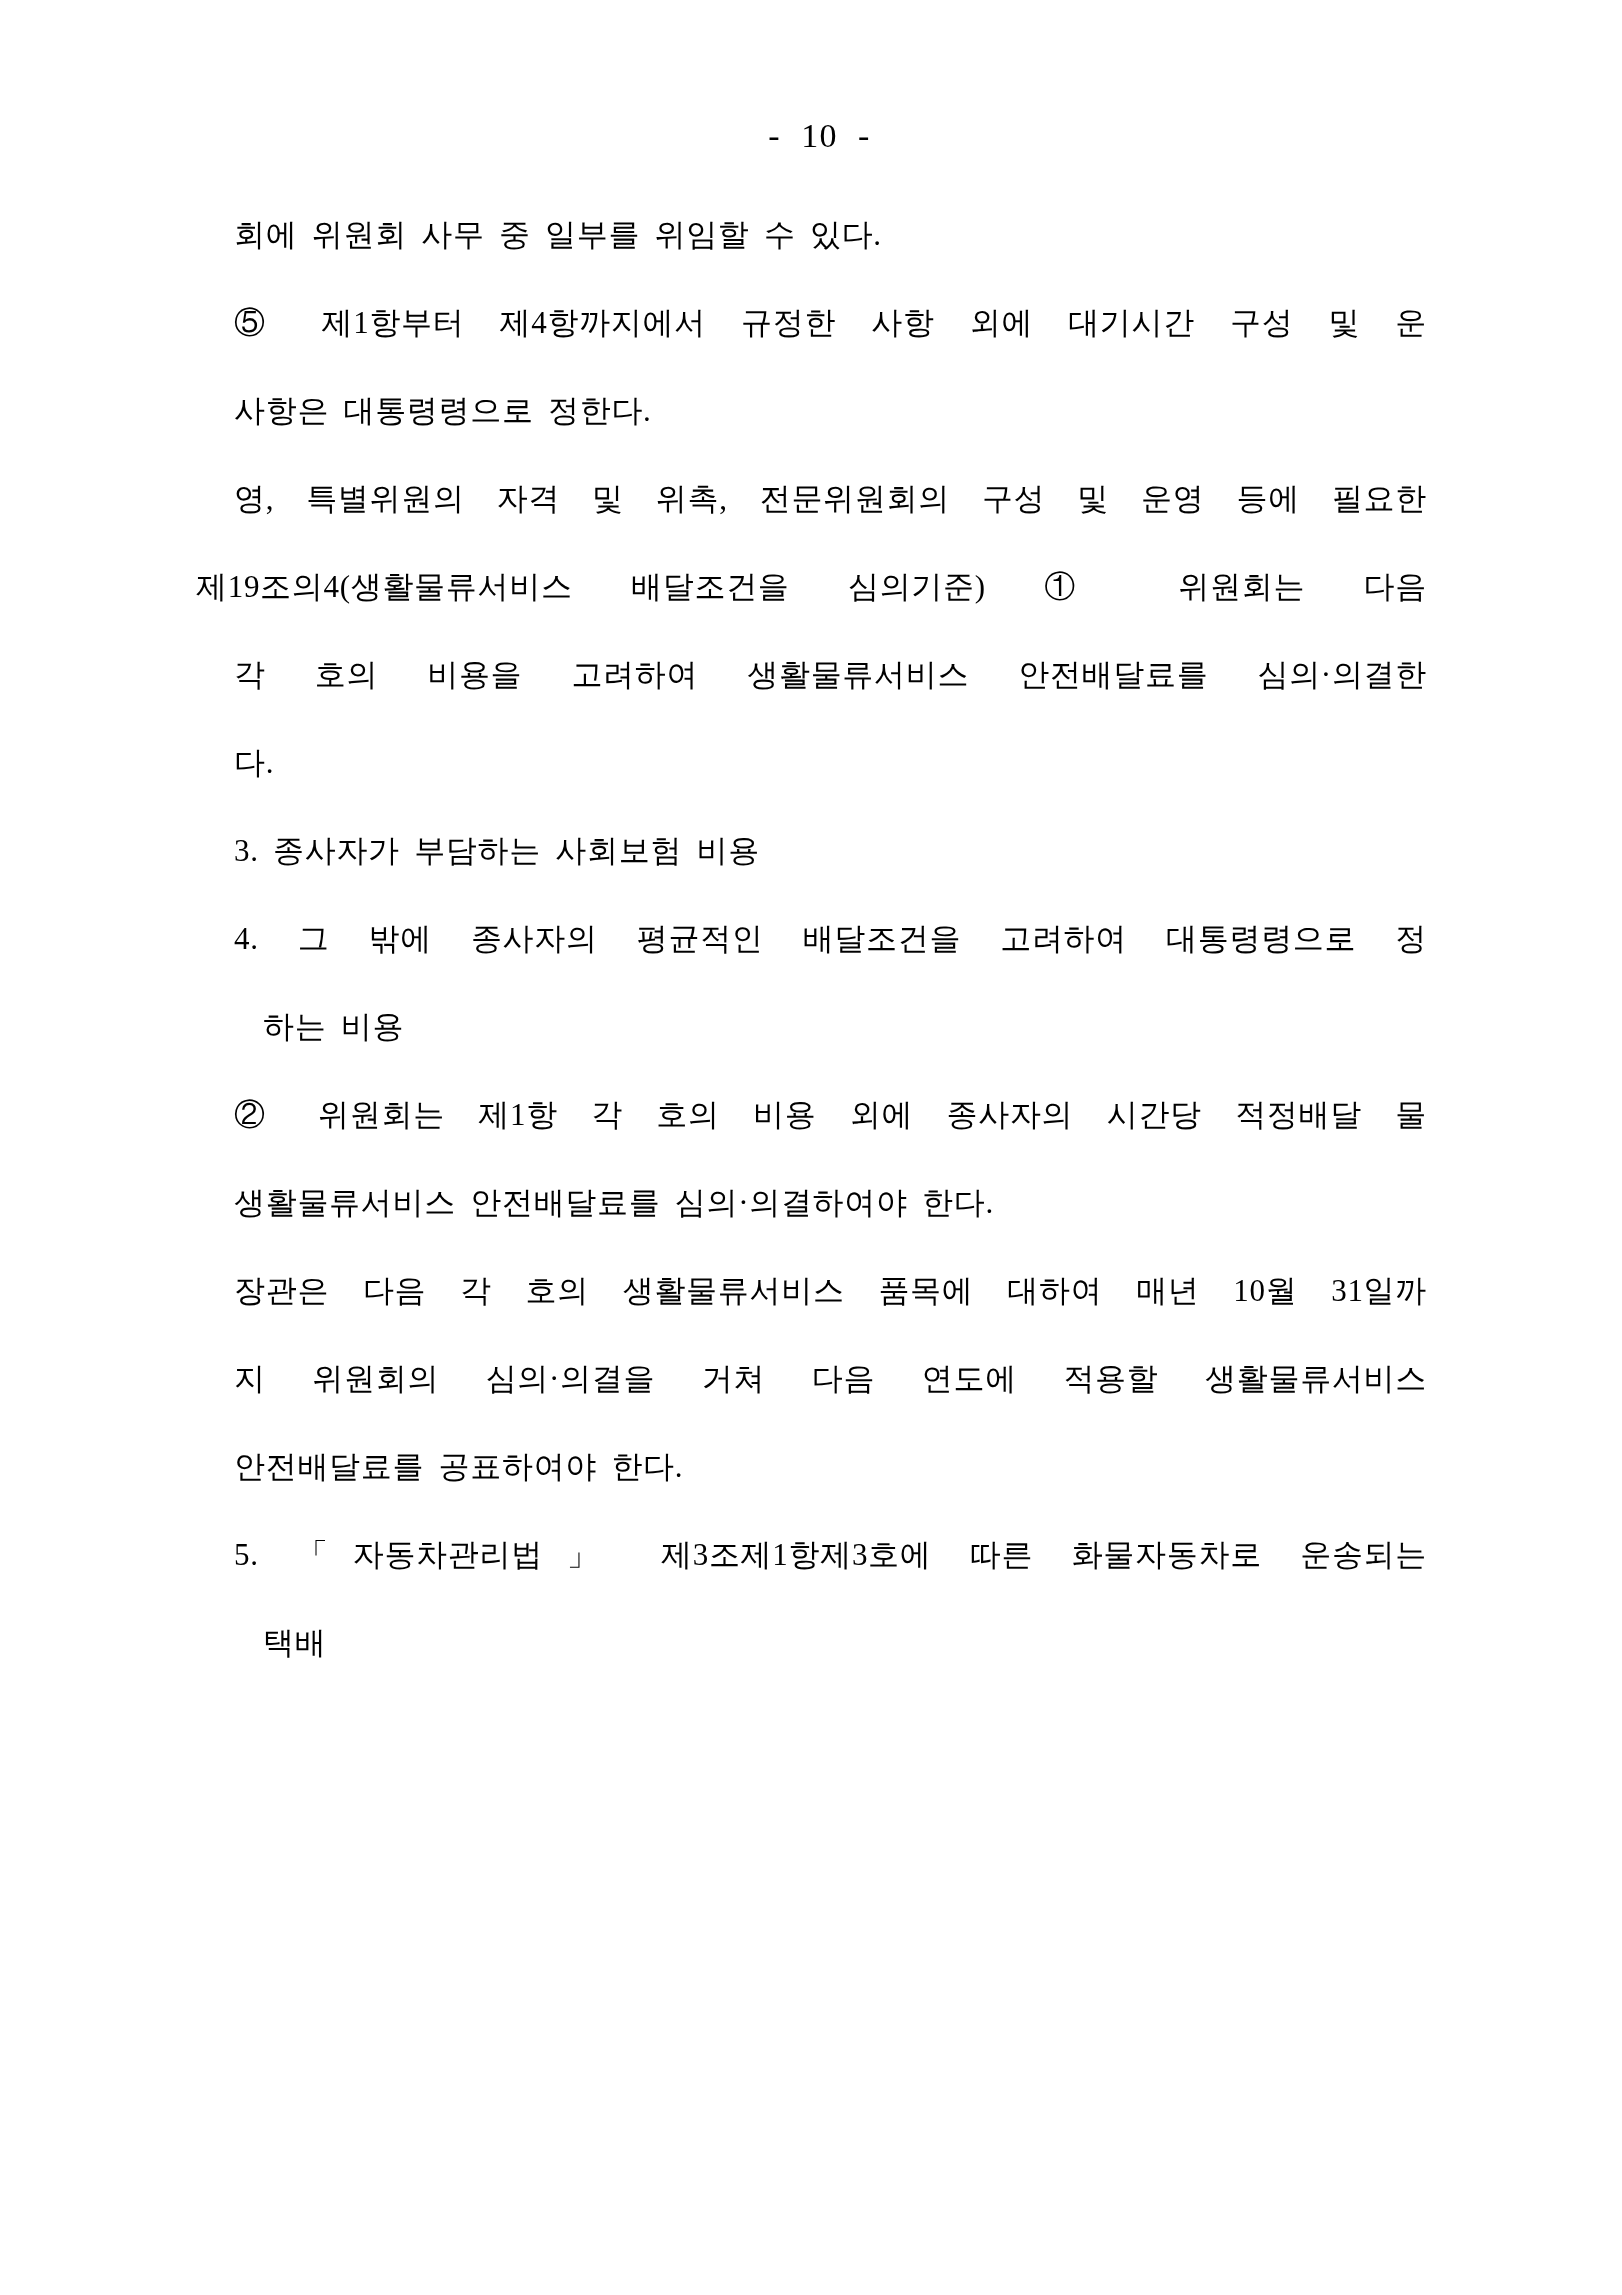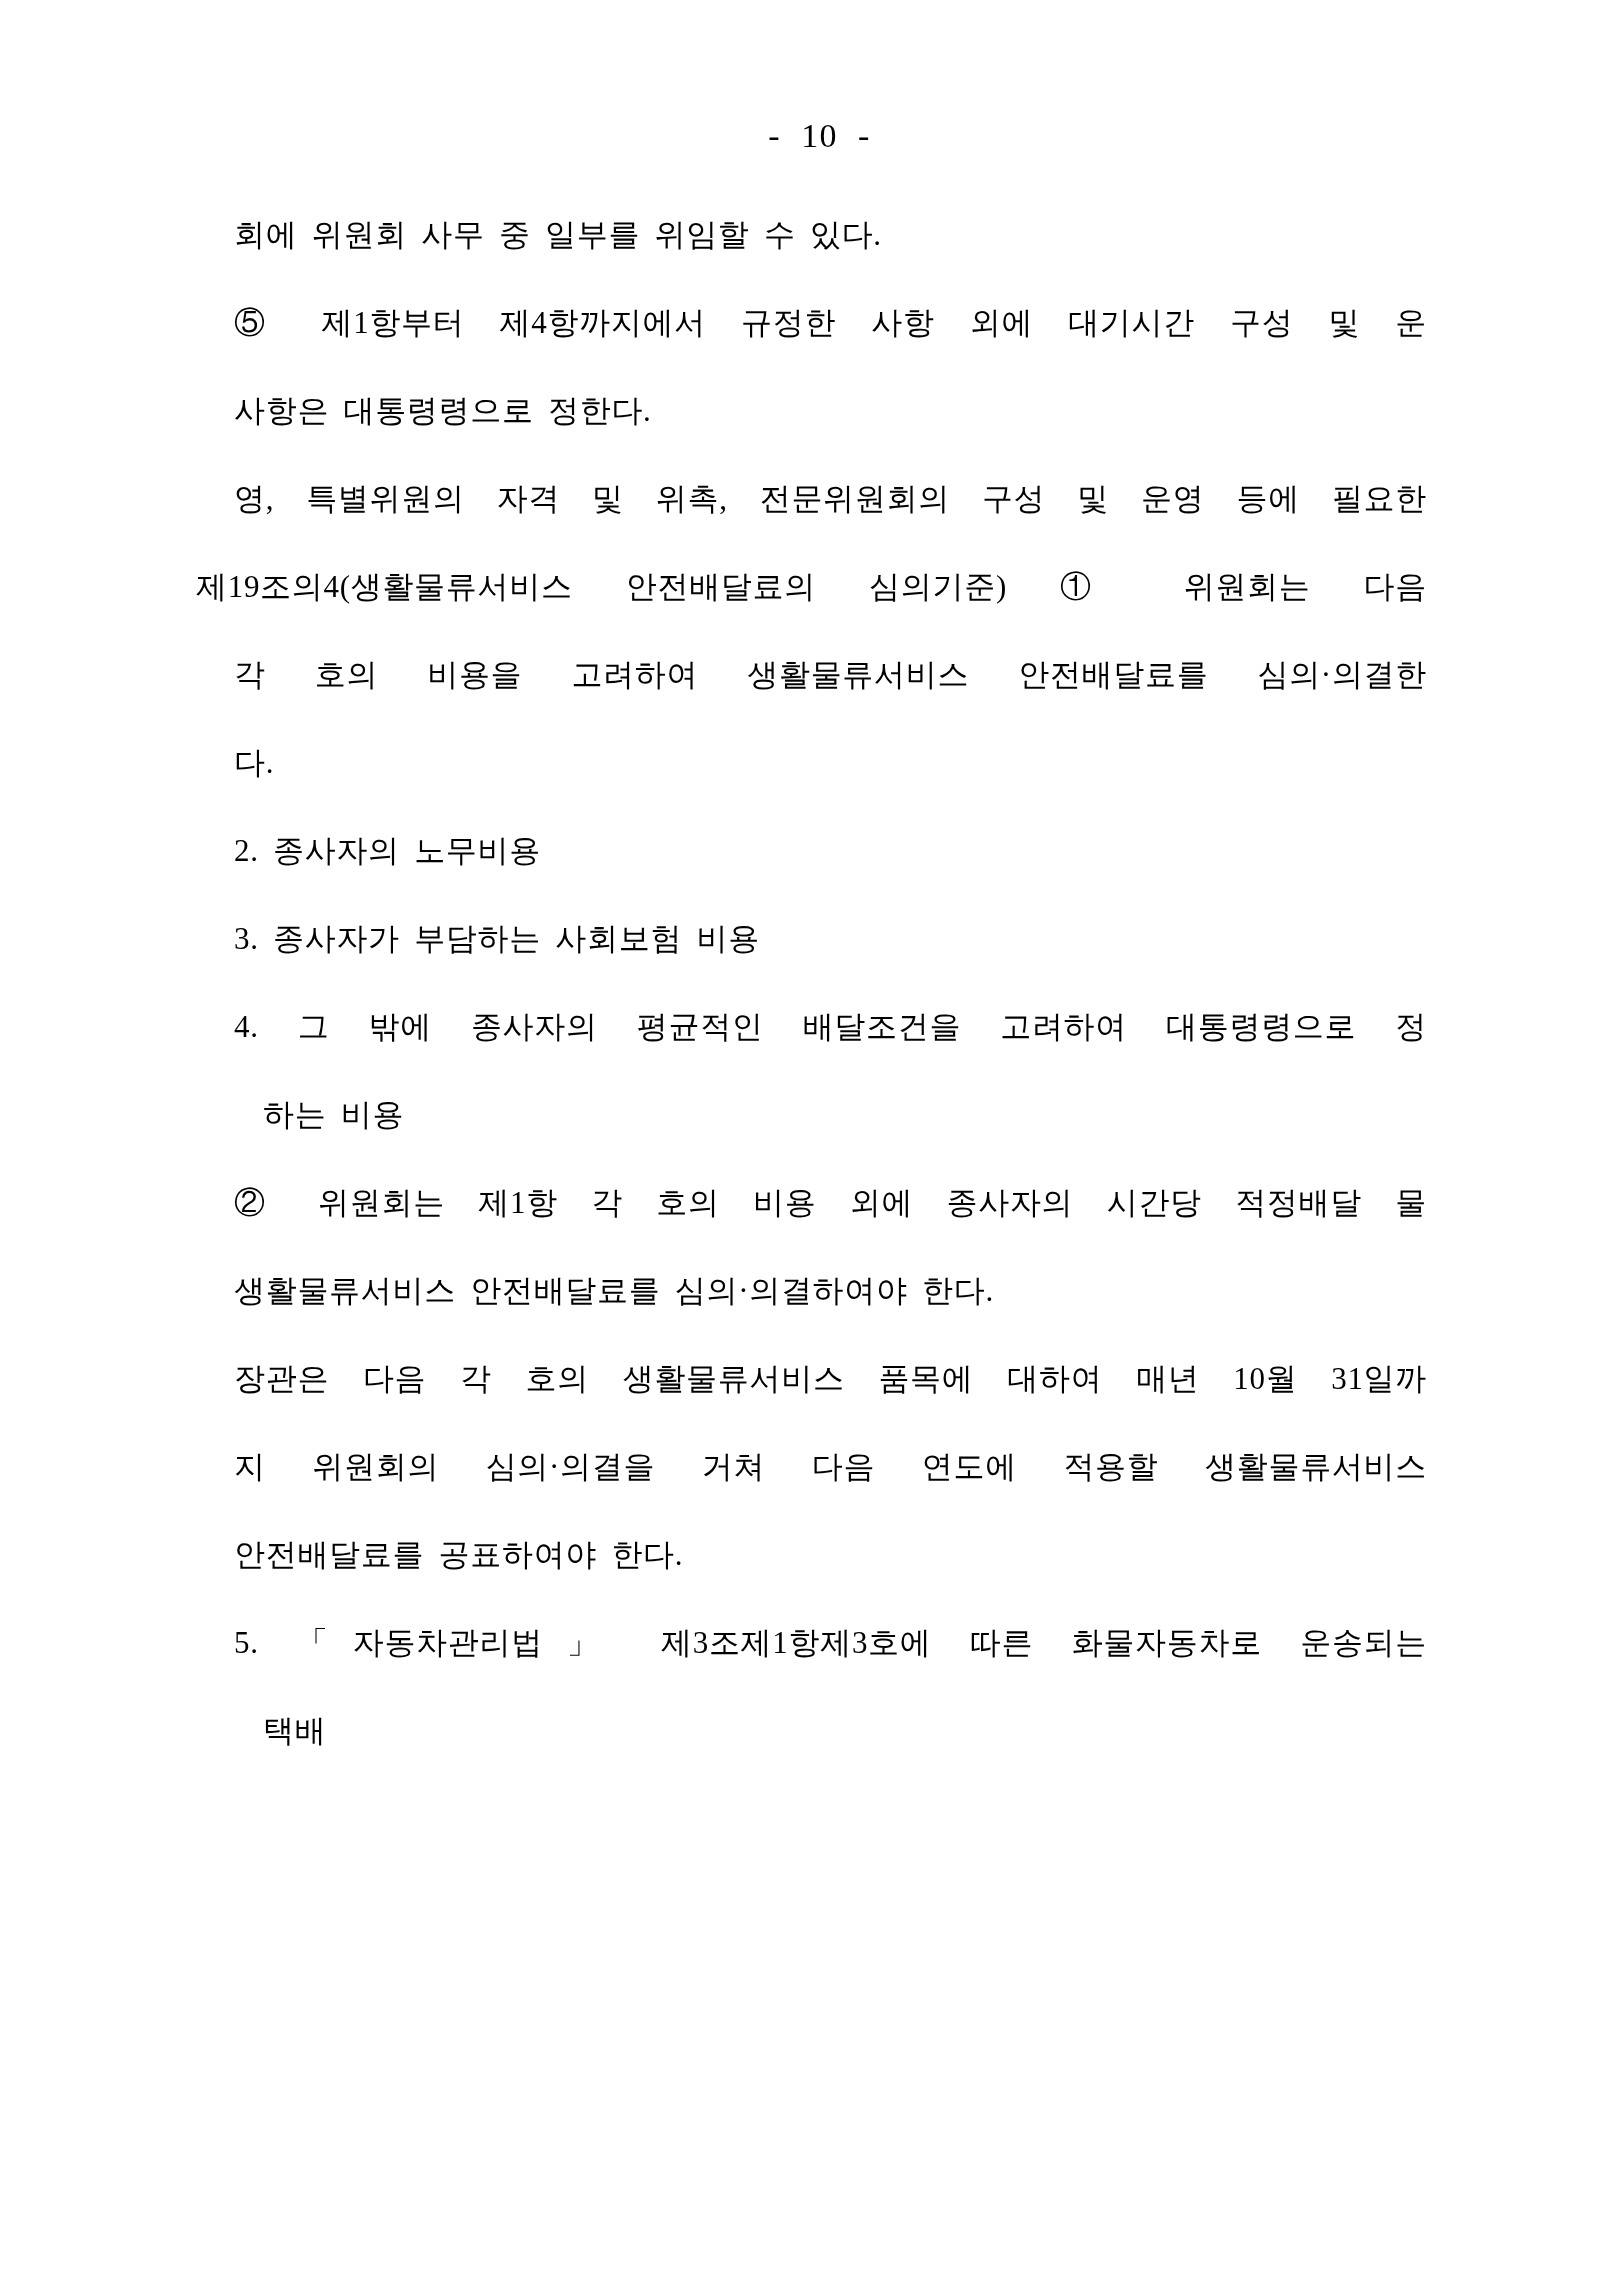--- a/index.html
+++ b/index.html
@@ -59,24 +59,23 @@
 
 <div class="page">
 
   <div class="page-number">- 10 -</div>
 
   <div class="content">
     <div class="line body">회에 위원회 사무 중 일부를 위임할 수 있다.</div>
     <div class="line body just">⑤ 제1항부터 제4항까지에서 규정한 사항 외에 대기시간 구성 및 운</div>
     <div class="line body">사항은 대통령령으로 정한다.</div>
     <div class="line body just">영, 특별위원의 자격 및 위촉, 전문위원회의 구성 및 운영 등에 필요한</div>
-    <div class="line article just">제19조의4(생활물류서비스 안전배달료의 심의기준) ① 위원회는 다음</div>
+    <div class="line article just">제19조의4(생활물류서비스 배달조건을 심의기준) ① 위원회는 다음</div>
     <div class="line body just">각 호의 비용을 고려하여 생활물류서비스 안전배달료를 심의·의결한</div>
     <div class="line body">다.</div>
-    <div class="line body">2. 종사자의 노무비용</div>
     <div class="line body">3. 종사자가 부담하는 사회보험 비용</div>
     <div class="line body just">4. 그 밖에 종사자의 평균적인 배달조건을 고려하여 대통령령으로 정</div>
     <div class="line sub">하는 비용</div>
     <div class="line body just">② 위원회는 제1항 각 호의 비용 외에 종사자의 시간당 적정배달 물</div>
     <div class="line body">생활물류서비스 안전배달료를 심의·의결하여야 한다.</div>
     <div class="line body just">장관은 다음 각 호의 생활물류서비스 품목에 대하여 매년 10월 31일까</div>
     <div class="line body just">지 위원회의 심의·의결을 거쳐 다음 연도에 적용할 생활물류서비스</div>
     <div class="line body">안전배달료를 공표하여야 한다.</div>
     <div class="line body just">5. 「자동차관리법」 제3조제1항제3호에 따른 화물자동차로 운송되는</div>
     <div class="line sub">택배</div>

